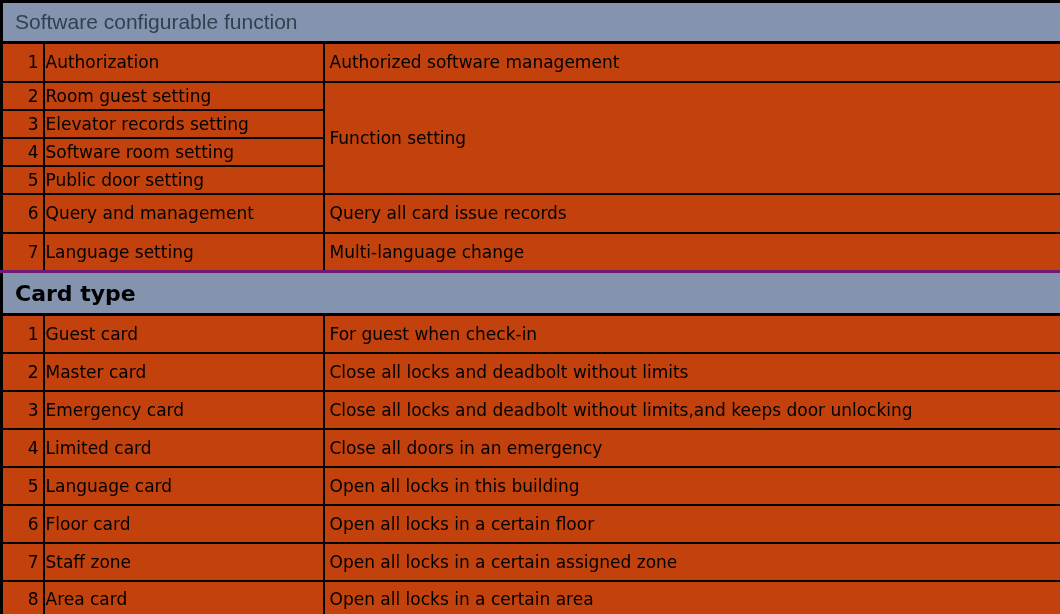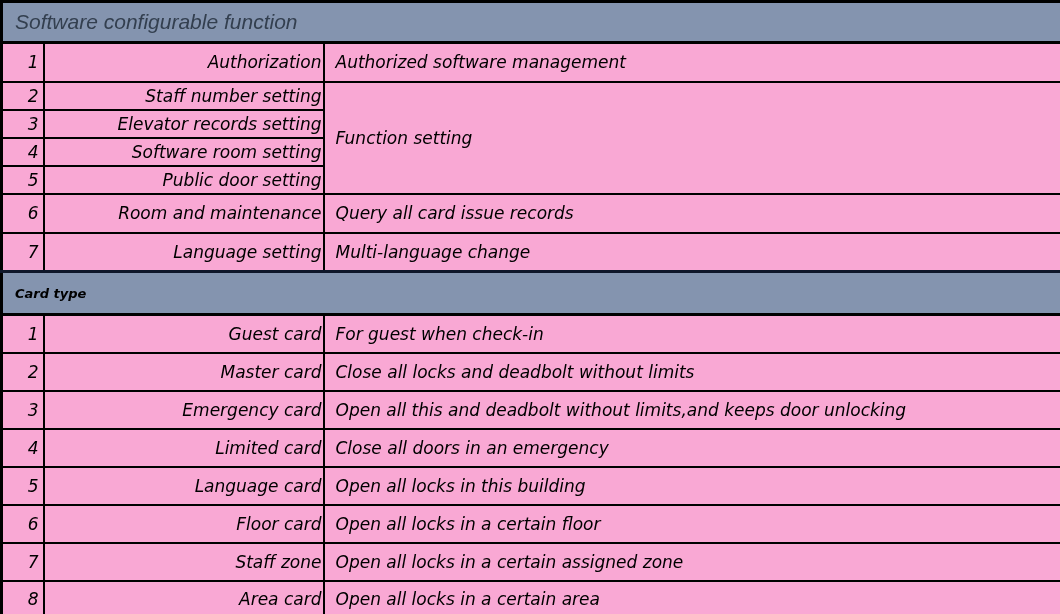--- a/index.html
+++ b/index.html
@@ -5,22 +5,21 @@
   html, body {
     margin: 0;
     padding: 0;
     background: #ffffff;
   }
   .sheet {
     width: 1060px;
     height: 614px;
     box-sizing: border-box;
     overflow: hidden;
-    background: #f9a8d4;
-    font-style: italic;
+    background: #c2410c;
   }
   table.spec {
     width: 1060px;
     height: 614px;
     border-collapse: collapse;
     table-layout: fixed;
     font-family: "DejaVu Sans", sans-serif;
     color: #000000;
   }
   table.spec td {
@@ -44,38 +43,38 @@
     border-bottom: 3px solid #000000;
     font-family: "Liberation Sans", sans-serif;
     font-size: 21px;
     font-weight: 400;
     color: #333F4F;
     padding-left: 12px;
     text-align: left;
   }
   tr.band-mid td {
     background: #8494AF;
-    border-top: 3px solid #0f172a;
+    border-top: 3px solid #701a75;
     border-bottom: 3px solid #000000;
-    font-size: 13px;
+    font-size: 22px;
     font-weight: 700;
     color: #000000;
     padding-left: 12px;
     text-align: left;
   }
   td.num {
     text-align: right;
     padding-right: 4px;
   }
   td.name {
-    text-align: right;
+    text-align: left;
   }
   td.desc {
     text-align: left;
-    padding-left: 11px;
+    padding-left: 5px;
   }
   tr.h-band1 { height: 41px; }
   tr.h-tall  { height: 39px; }
   tr.h-short { height: 28px; }
   tr.h-band2 { height: 43px; }
   tr.h-card  { height: 38px; }
 </style>
 </head>
 <body>
 
@@ -92,38 +91,38 @@
       <td colspan="3">Software configurable function</td>
     </tr>
 
     <tr class="h-tall">
       <td class="num">1</td>
       <td class="name">Authorization</td>
       <td class="desc">Authorized software management</td>
     </tr>
     <tr class="h-short">
       <td class="num">2</td>
-      <td class="name">Staff number setting</td>
+      <td class="name">Room guest setting</td>
       <td class="desc" rowspan="4">Function setting</td>
     </tr>
     <tr class="h-short">
       <td class="num">3</td>
       <td class="name">Elevator records setting</td>
     </tr>
     <tr class="h-short">
       <td class="num">4</td>
       <td class="name">Software room setting</td>
     </tr>
     <tr class="h-short">
       <td class="num">5</td>
       <td class="name">Public door setting</td>
     </tr>
     <tr class="h-tall">
       <td class="num">6</td>
-      <td class="name">Room and maintenance</td>
+      <td class="name">Query and management</td>
       <td class="desc">Query all card issue records</td>
     </tr>
     <tr class="h-tall">
       <td class="num">7</td>
       <td class="name">Language setting</td>
       <td class="desc">Multi-language change</td>
     </tr>
 
     <tr class="band-mid h-band2">
       <td colspan="3">Card type</td>
@@ -135,21 +134,21 @@
       <td class="desc">For guest when check-in</td>
     </tr>
     <tr class="h-card">
       <td class="num">2</td>
       <td class="name">Master card</td>
       <td class="desc">Close all locks and deadbolt without limits</td>
     </tr>
     <tr class="h-card">
       <td class="num">3</td>
       <td class="name">Emergency card</td>
-      <td class="desc">Open all this and deadbolt without limits,and keeps door unlocking</td>
+      <td class="desc">Close all locks and deadbolt without limits,and keeps door unlocking</td>
     </tr>
     <tr class="h-card">
       <td class="num">4</td>
       <td class="name">Limited card</td>
       <td class="desc">Close all doors in an emergency</td>
     </tr>
     <tr class="h-card">
       <td class="num">5</td>
       <td class="name">Language card</td>
       <td class="desc">Open all locks in this building</td>

